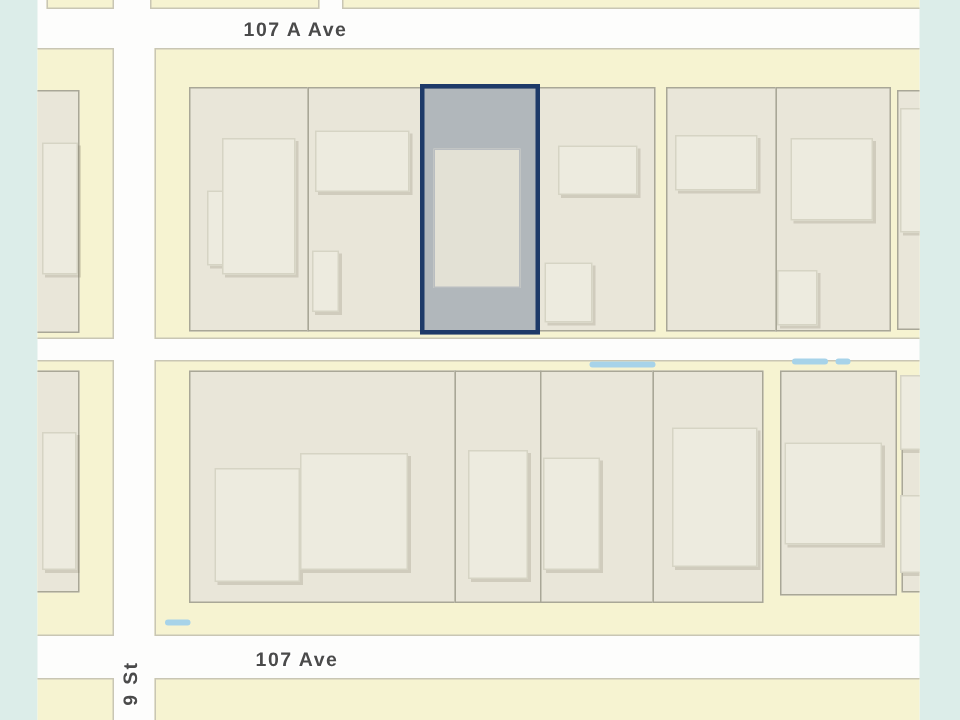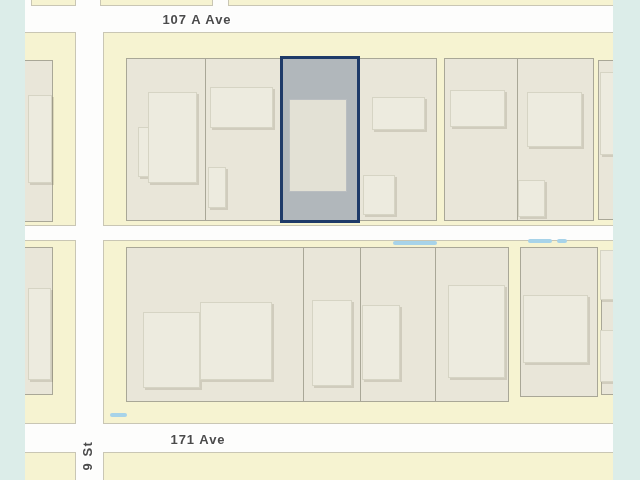--- a/index.html
+++ b/index.html
@@ -99,17 +99,17 @@
   <div class="abs wdash" style="left:503px;top:239px;width:24px;"></div>
   <div class="abs wdash" style="left:532px;top:239px;width:10px;"></div>
   <div class="abs wdash" style="left:85px;top:413px;width:17px;"></div>
 
   <div id="hl" class="abs">
     <div class="abs bld-flat" style="left:6px;top:40px;width:58px;height:93px;"></div>
     <span>12944</span>
   </div>
 
   <div class="abs stlabel" style="left:112px;top:12px;width:120px;">107 A Ave</div>
-  <div class="abs stlabel" style="left:113px;top:432px;width:120px;">171 Ave</div>
+  <div class="abs stlabel" style="left:113px;top:432px;width:120px;">107 Ave</div>
   <div class="abs stlabel" style="left:38px;top:448px;width:48px;transform:rotate(-90deg);letter-spacing:1.5px;">9 St</div>
 
 
 </div>
 
 </body></html>

